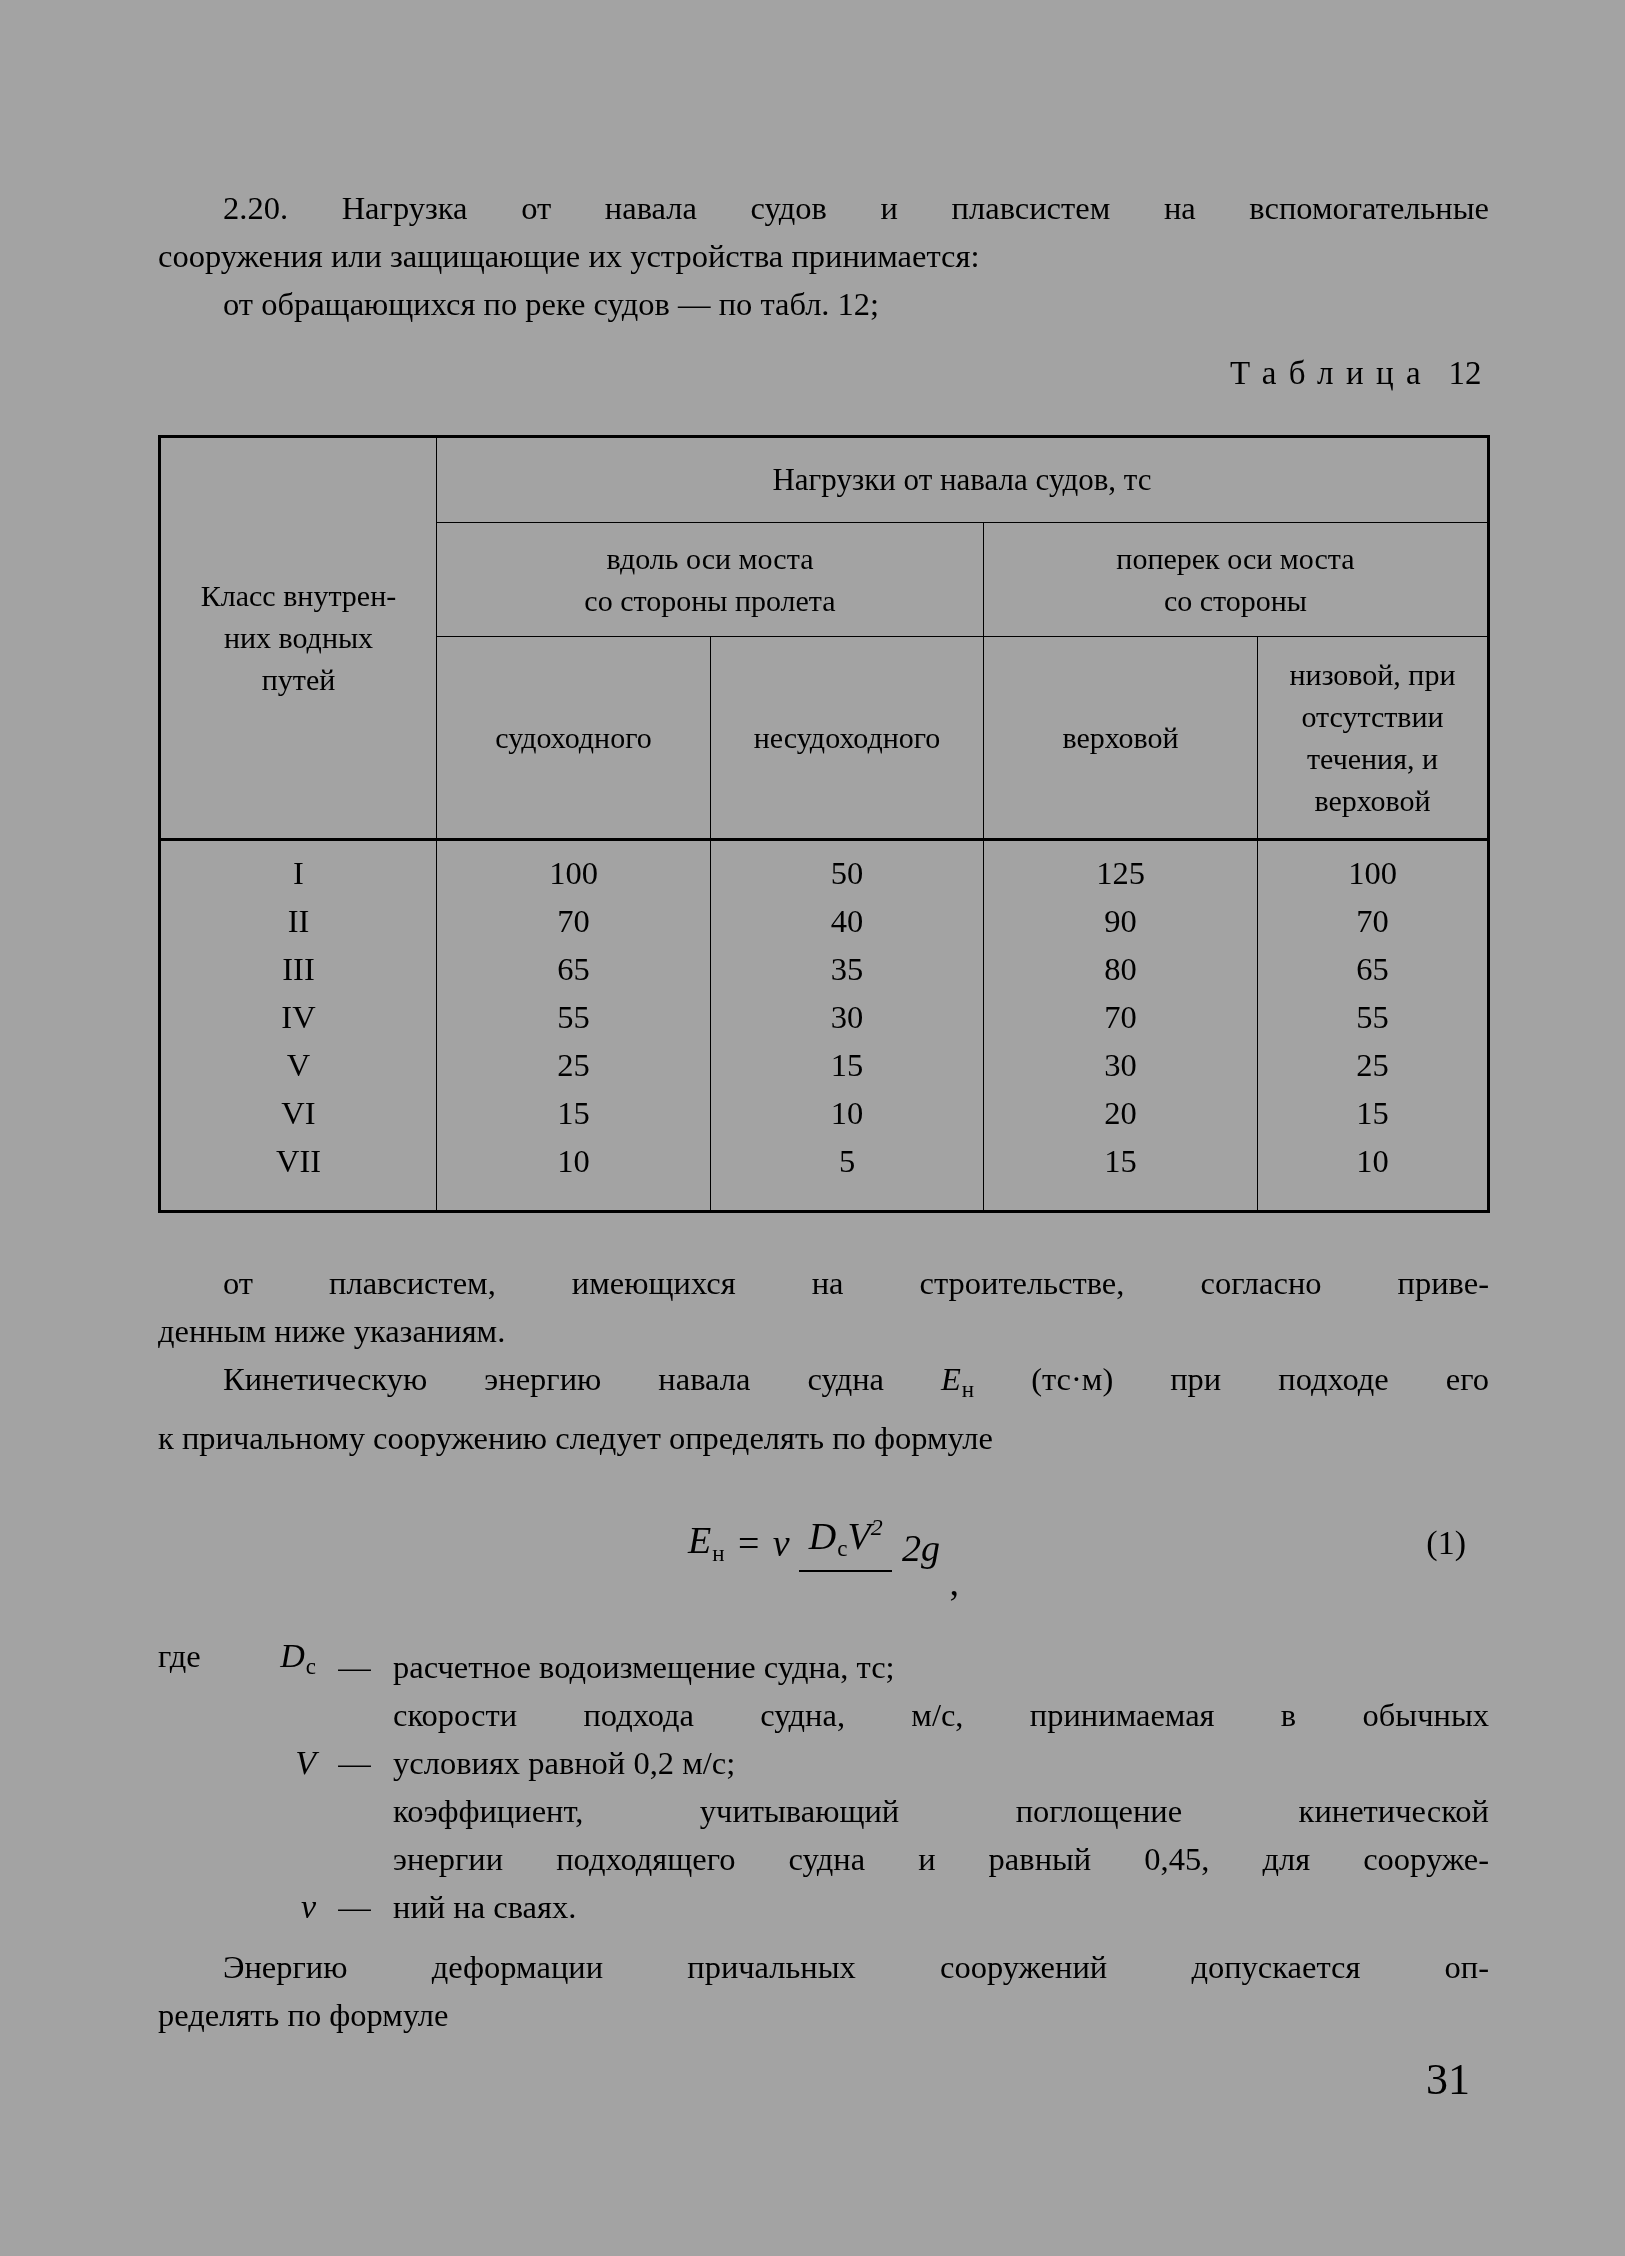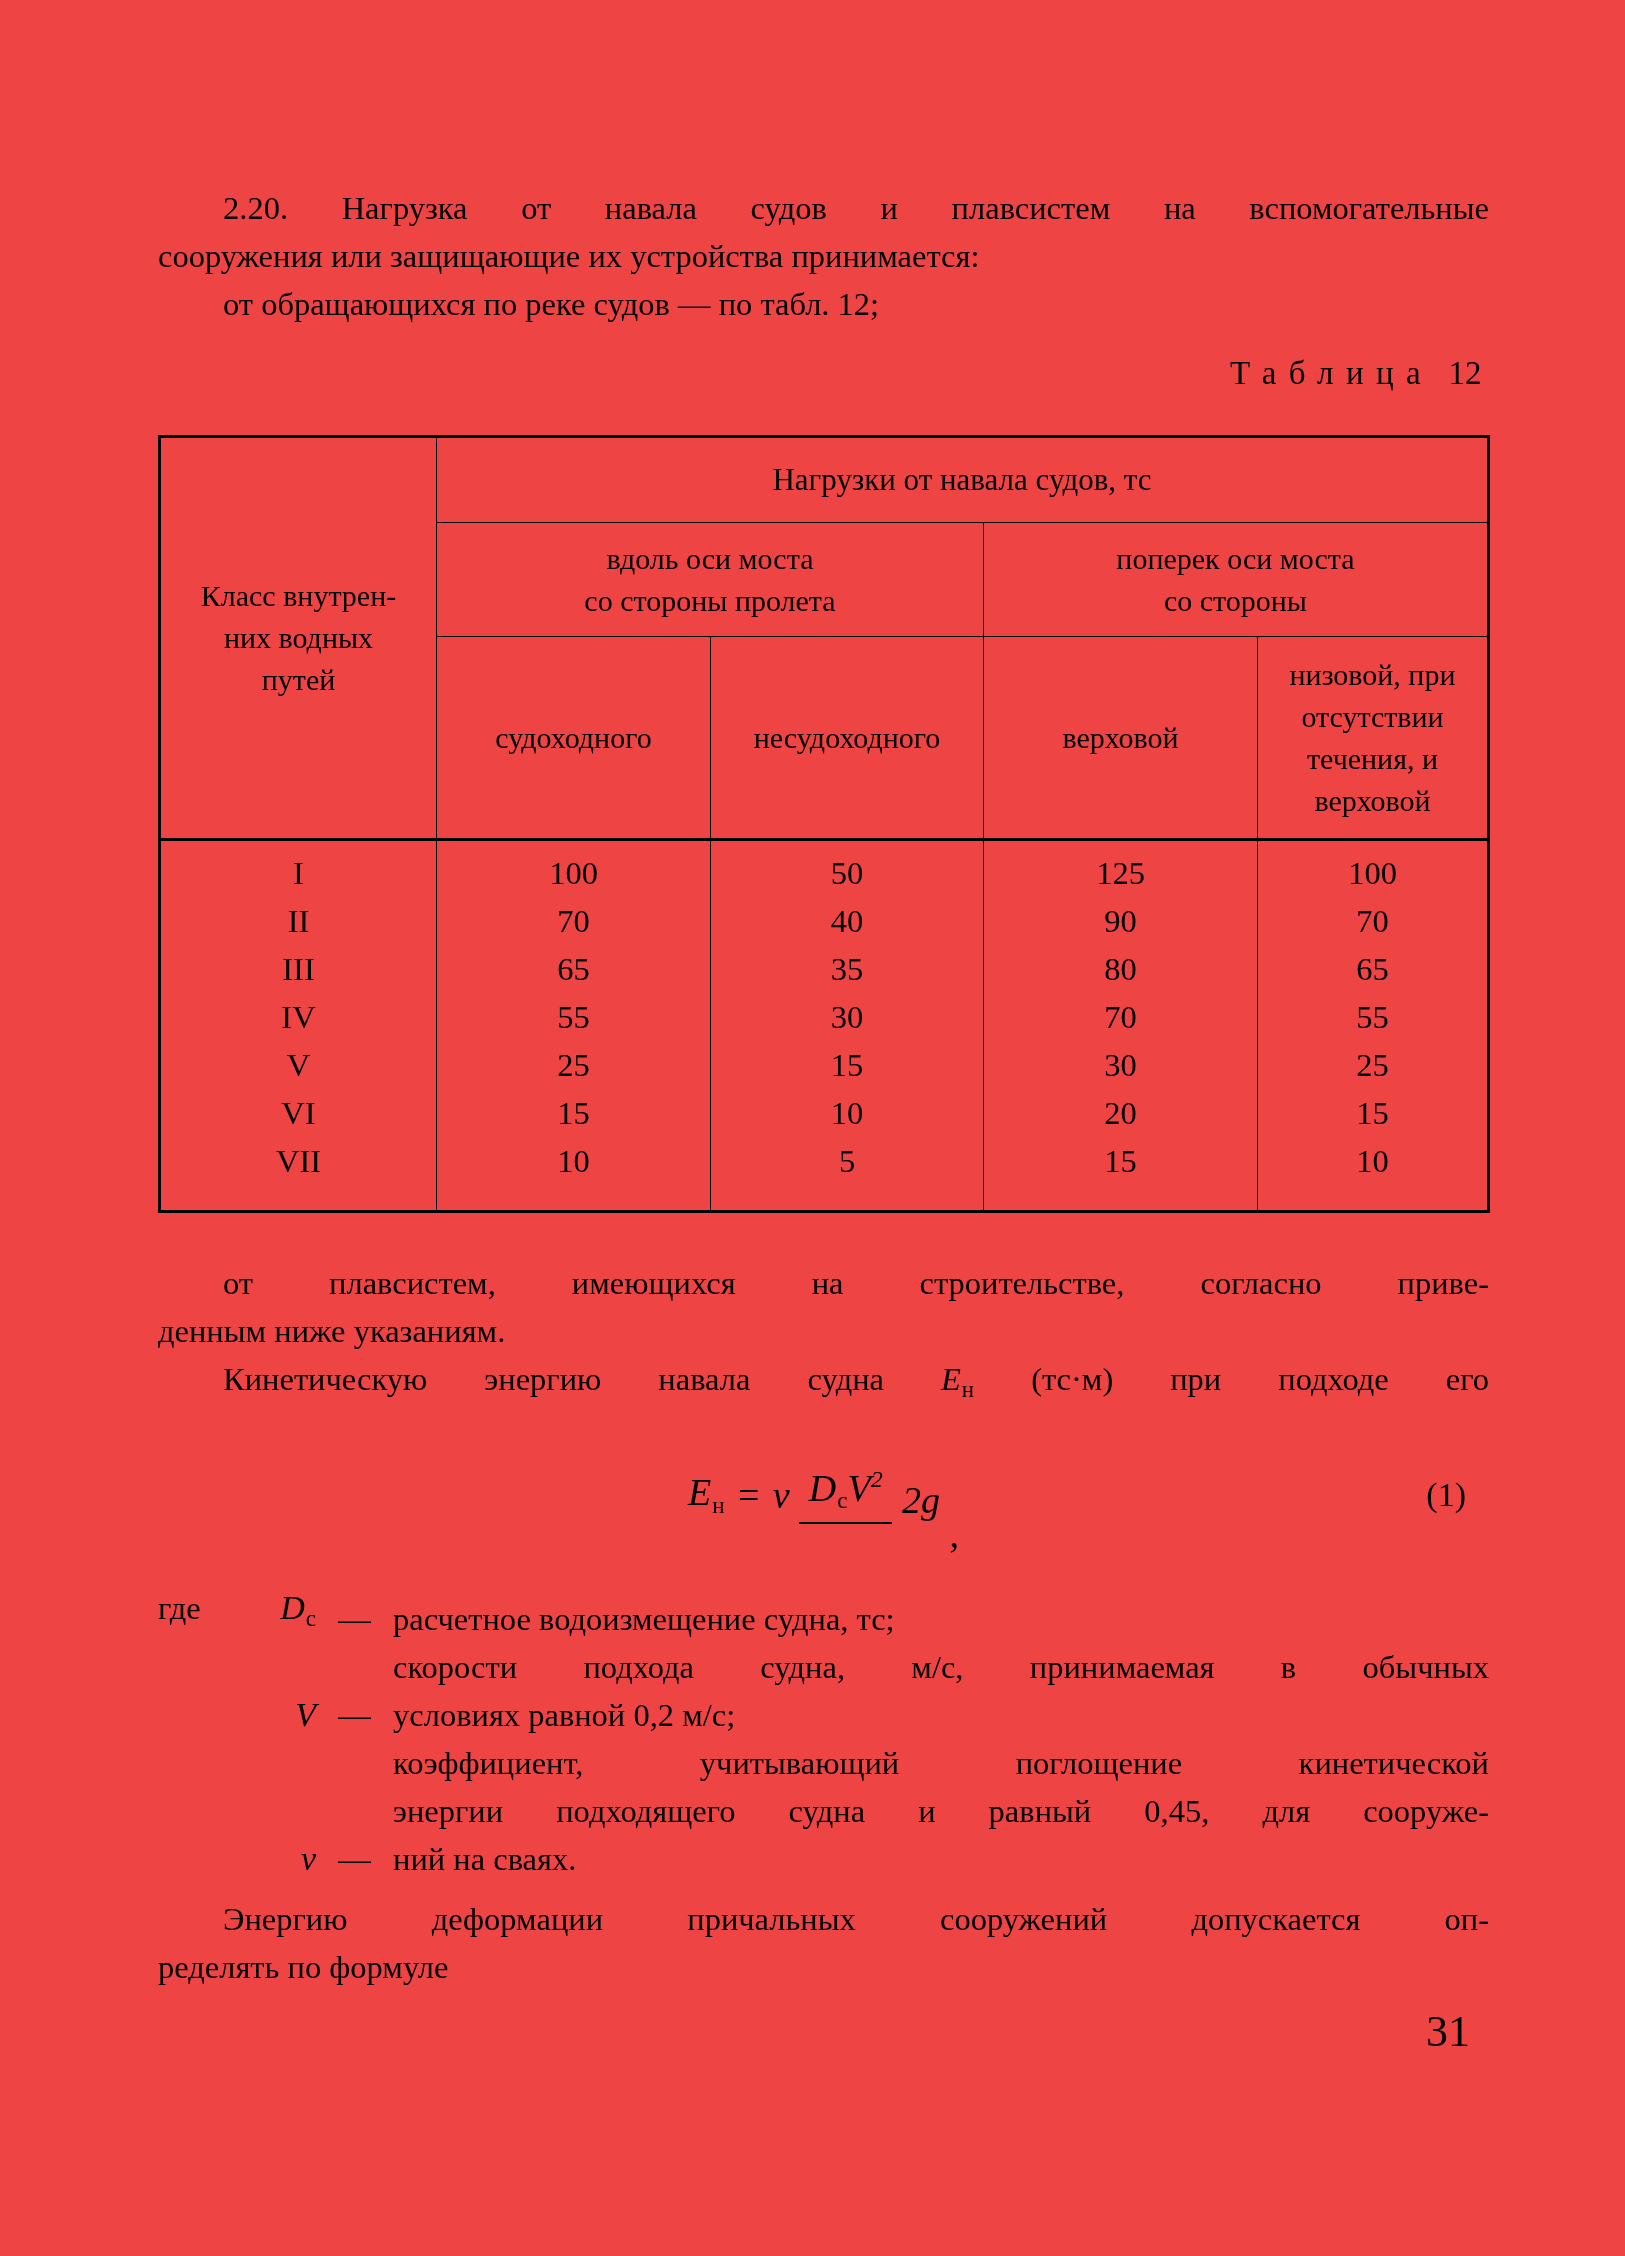--- a/index.html
+++ b/index.html
@@ -1,17 +1,17 @@
 <!DOCTYPE html>
 <html><head>
 <meta charset="utf-8">
 <style>
   html,body{margin:0;padding:0;background:#e8e8e8;}
   .page{
-    position:relative;width:1626px;height:2257px;background:#ef4444;color:#000;
+    position:relative;width:1626px;height:2257px;background:#a3a3a3;color:#000;
     font-family:"Liberation Serif","DejaVu Serif",serif;
     font-size:32.5px;line-height:48px;overflow:hidden;
   }
   .content{position:absolute;left:158px;top:0;width:1331px;}
   .indent{text-indent:65px;}
   .jl{text-align:justify;text-align-last:justify;-moz-text-align-last:justify;}
   .ll{text-align:left;}
   .it{font-style:italic;}
   .sb{font-size:23px;font-style:normal;vertical-align:-7.6px;margin-left:1px;letter-spacing:0;}
   .sp{font-size:24px;vertical-align:14.3px;font-style:italic;}
@@ -166,20 +166,21 @@
       </tbody>
     </table>
 
     <div class="after-table">
       <div class="jl indent">от плавсистем, имеющихся на строительстве, согласно приве-</div>
       <div class="ll">денным ниже указаниям.</div>
     </div>
 
     <div>
       <div class="jl indent"><span>Кинетическую энергию навала судна </span><span class="it">E</span><span class="sb">н</span><span> (тс·м) при подходе его</span></div>
+      <div class="ll">к причальному сооружению следует определять по формуле</div>
     </div>
 
     <div class="formula">
       <div class="f-center">
         <span><span class="it">E</span><span class="sb">н</span></span>
         <span class="f-eq">=</span>
         <span class="f-nu it">ν</span>
         <span class="frac">
           <span class="fnum"><span class="it">D</span><span class="sb">с</span><span class="it">V</span><span class="sp">2</span></span>
           <span class="fden it">2g</span>

